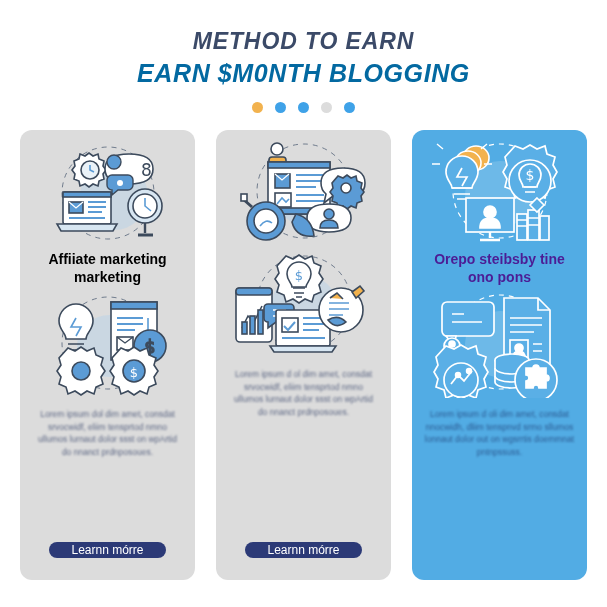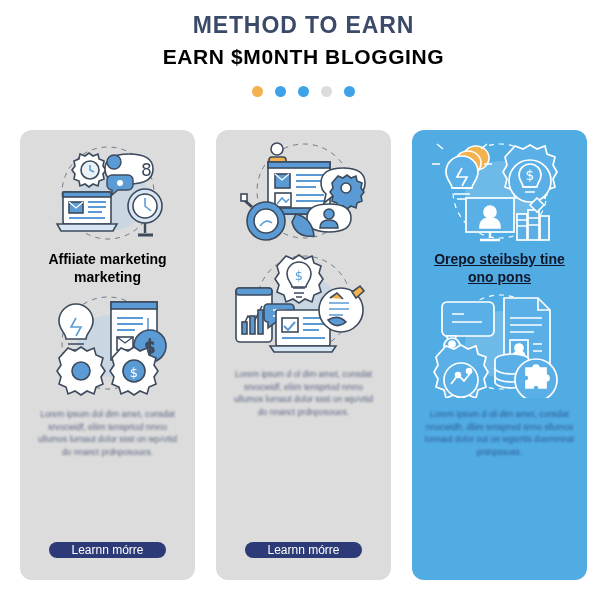--- a/index.html
+++ b/index.html
@@ -5,28 +5,28 @@
   html,body{margin:0;padding:0;}
   body{
     width:607px;height:607px;
     background:#ffffff;
     font-family:"Liberation Sans","DejaVu Sans",sans-serif;
     overflow:hidden;
   }
   .page{position:relative;width:607px;height:607px;}
 
   
-  .header{padding-top:10px;text-align:center;}
+  .header{padding-top:26px;text-align:center;font-style:italic;}
   .title-1{
     font-size:23px;font-weight:bold;letter-spacing:.9px;
     color:#3b4a68;line-height:30px;
   }
   .title-2{
-    font-size:21px;font-weight:bold;letter-spacing:.6px;
-    color:#000000;line-height:34px;
+    font-size:25px;font-weight:bold;letter-spacing:.6px;
+    color:#0369a1;line-height:34px;
   }
 
   
   .dots{display:flex;justify-content:center;gap:12px;margin-top:12px;}
   .dot{width:11px;height:11px;border-radius:50%;}
 
   
   .cards{
     position:absolute;top:130px;left:0;width:607px;height:452px;
     display:flex;justify-content:center;gap:21px;
@@ -41,21 +41,21 @@
 
   .illo{width:160px;height:110px;display:block;}
   .illo.top{margin-top:6px;}
   .illo.bottom{margin-top:2px;}
 
   .card-title{
     font-size:14px;font-weight:bold;line-height:18px;
     text-align:center;color:#000000;width:160px;
     margin-top:4px;filter:blur(.35px);
   }
-  .card.blue .card-title{color:#0f172a;text-decoration:underline;}
+  .card.blue .card-title{color:#4c1d95;}
 
   .card-body{
     font-size:8.5px;line-height:12.5px;text-align:center;
     color:#5d6784;width:150px;margin-top:10px;
     filter:blur(1.15px);
   }
   .card.blue .card-body{color:#2b5a92;}
 
   .btn{
     position:absolute;bottom:22px;

